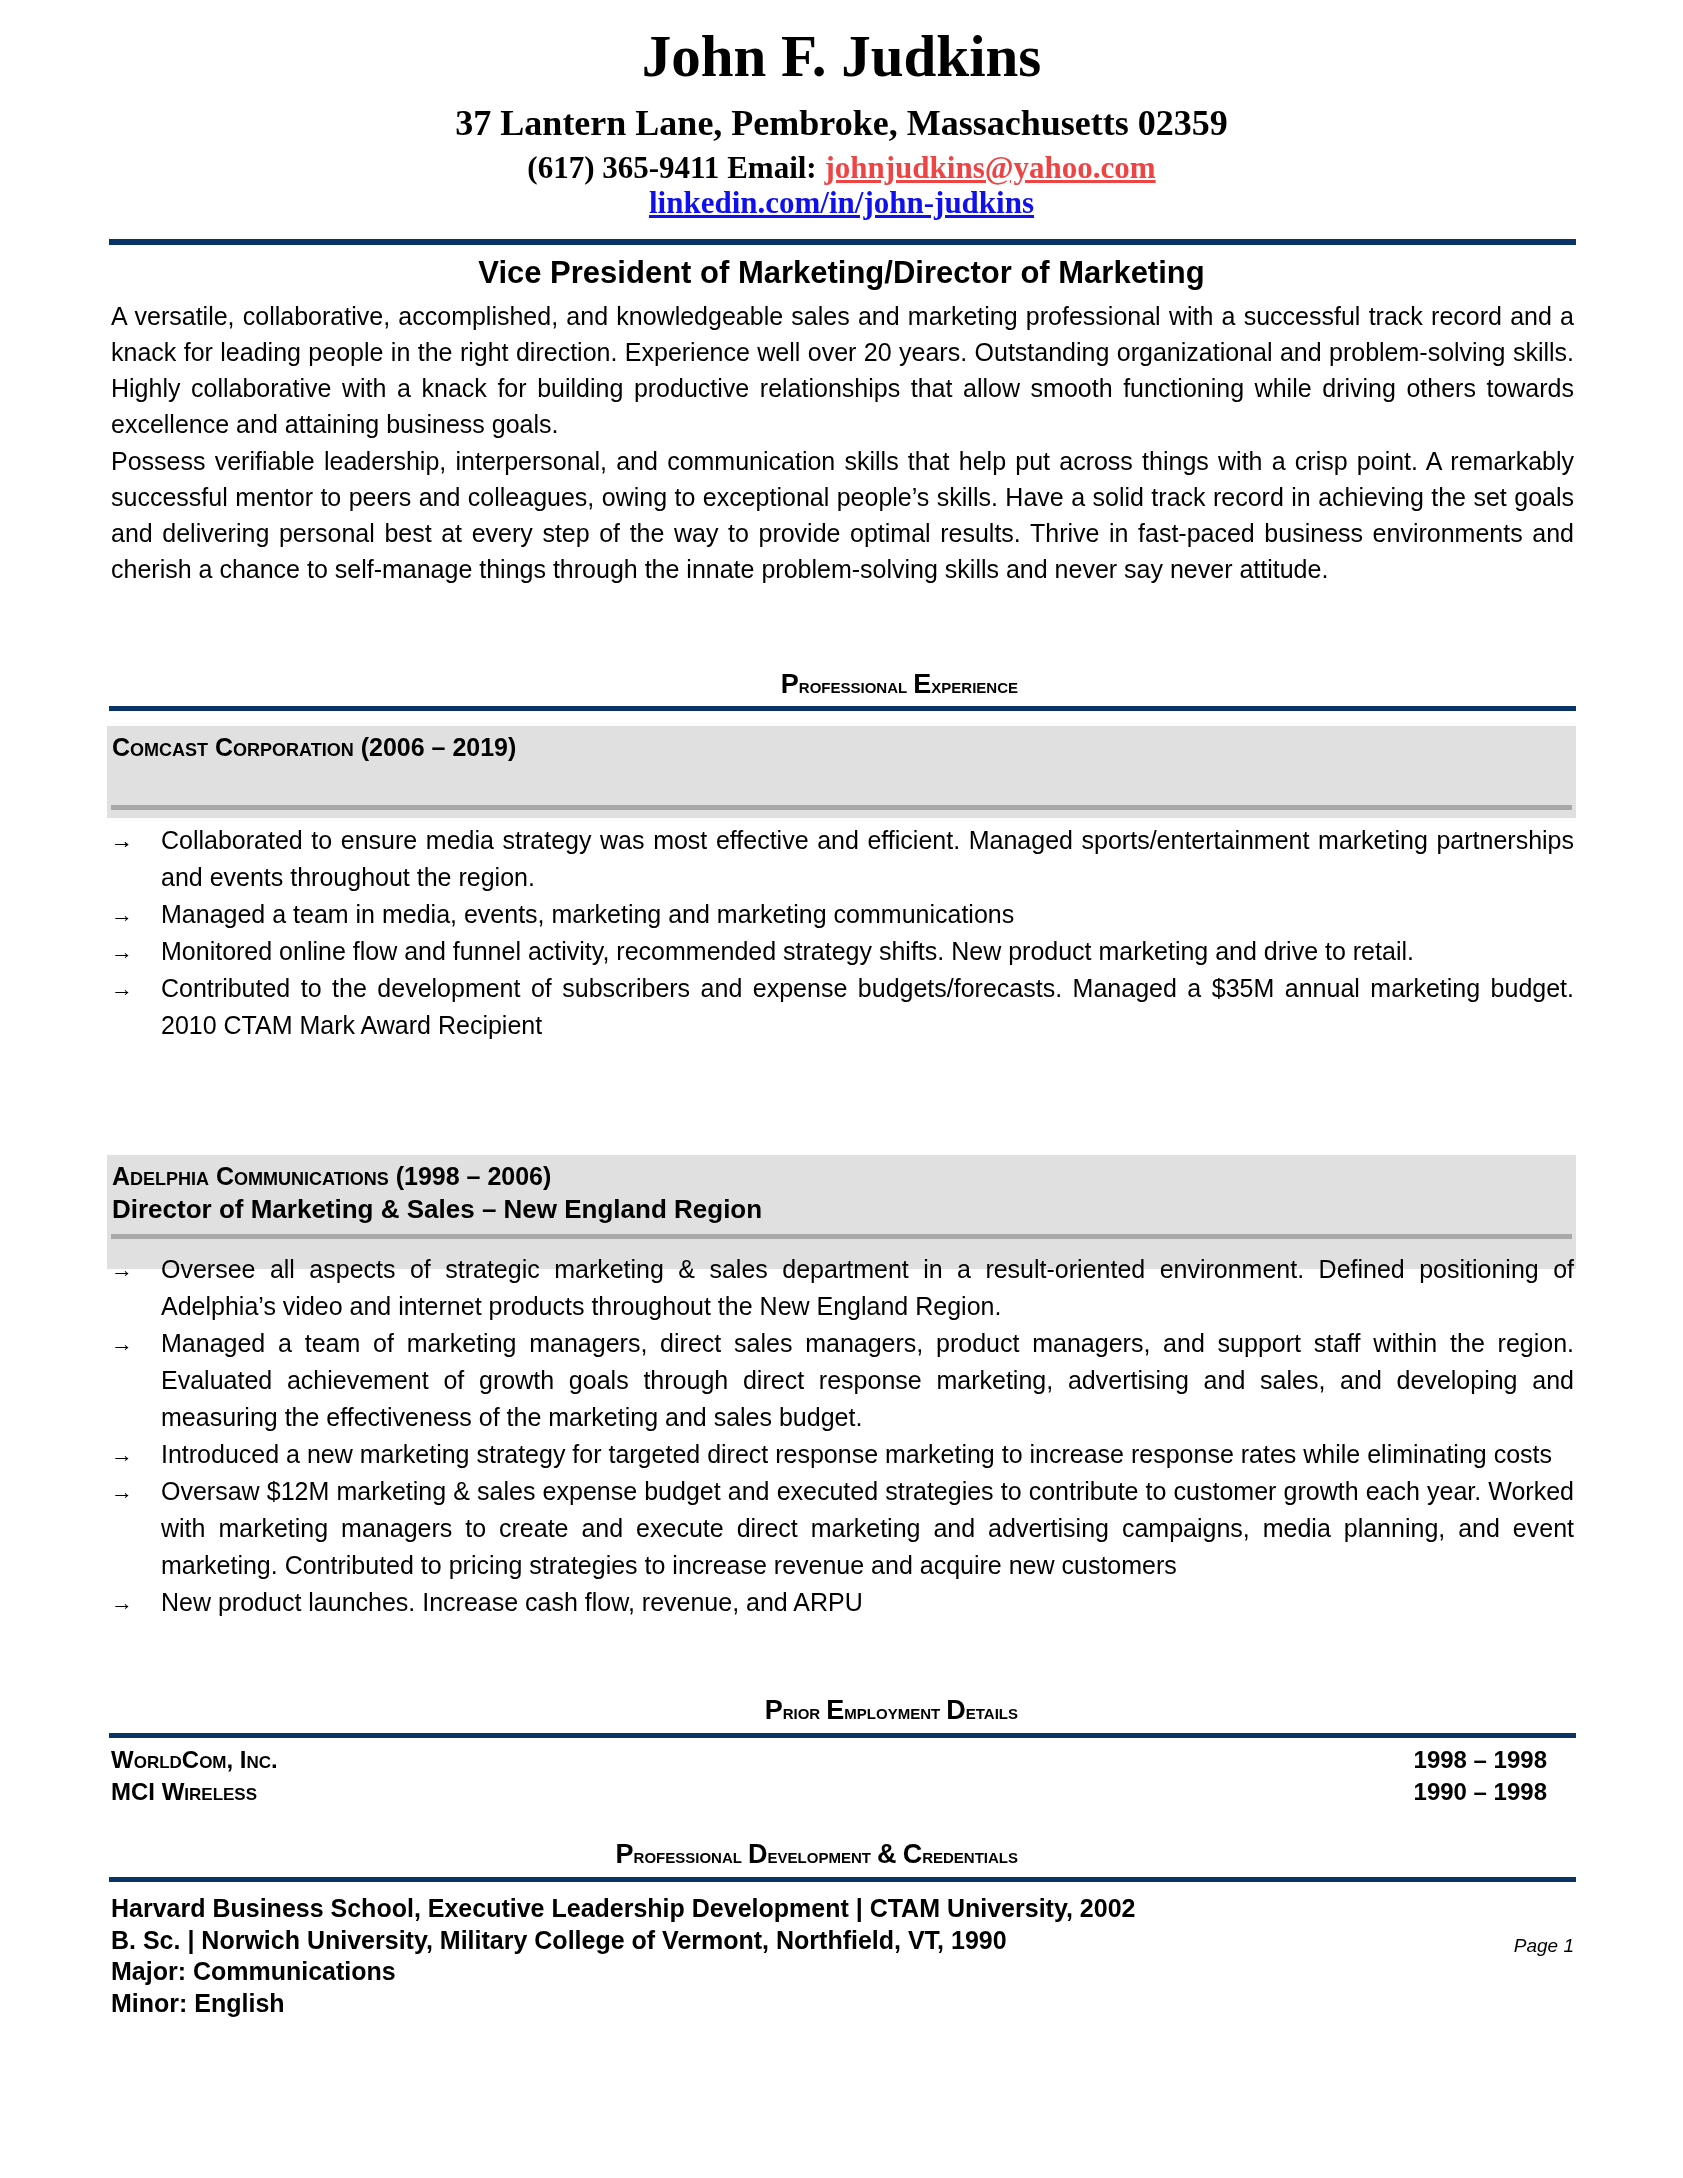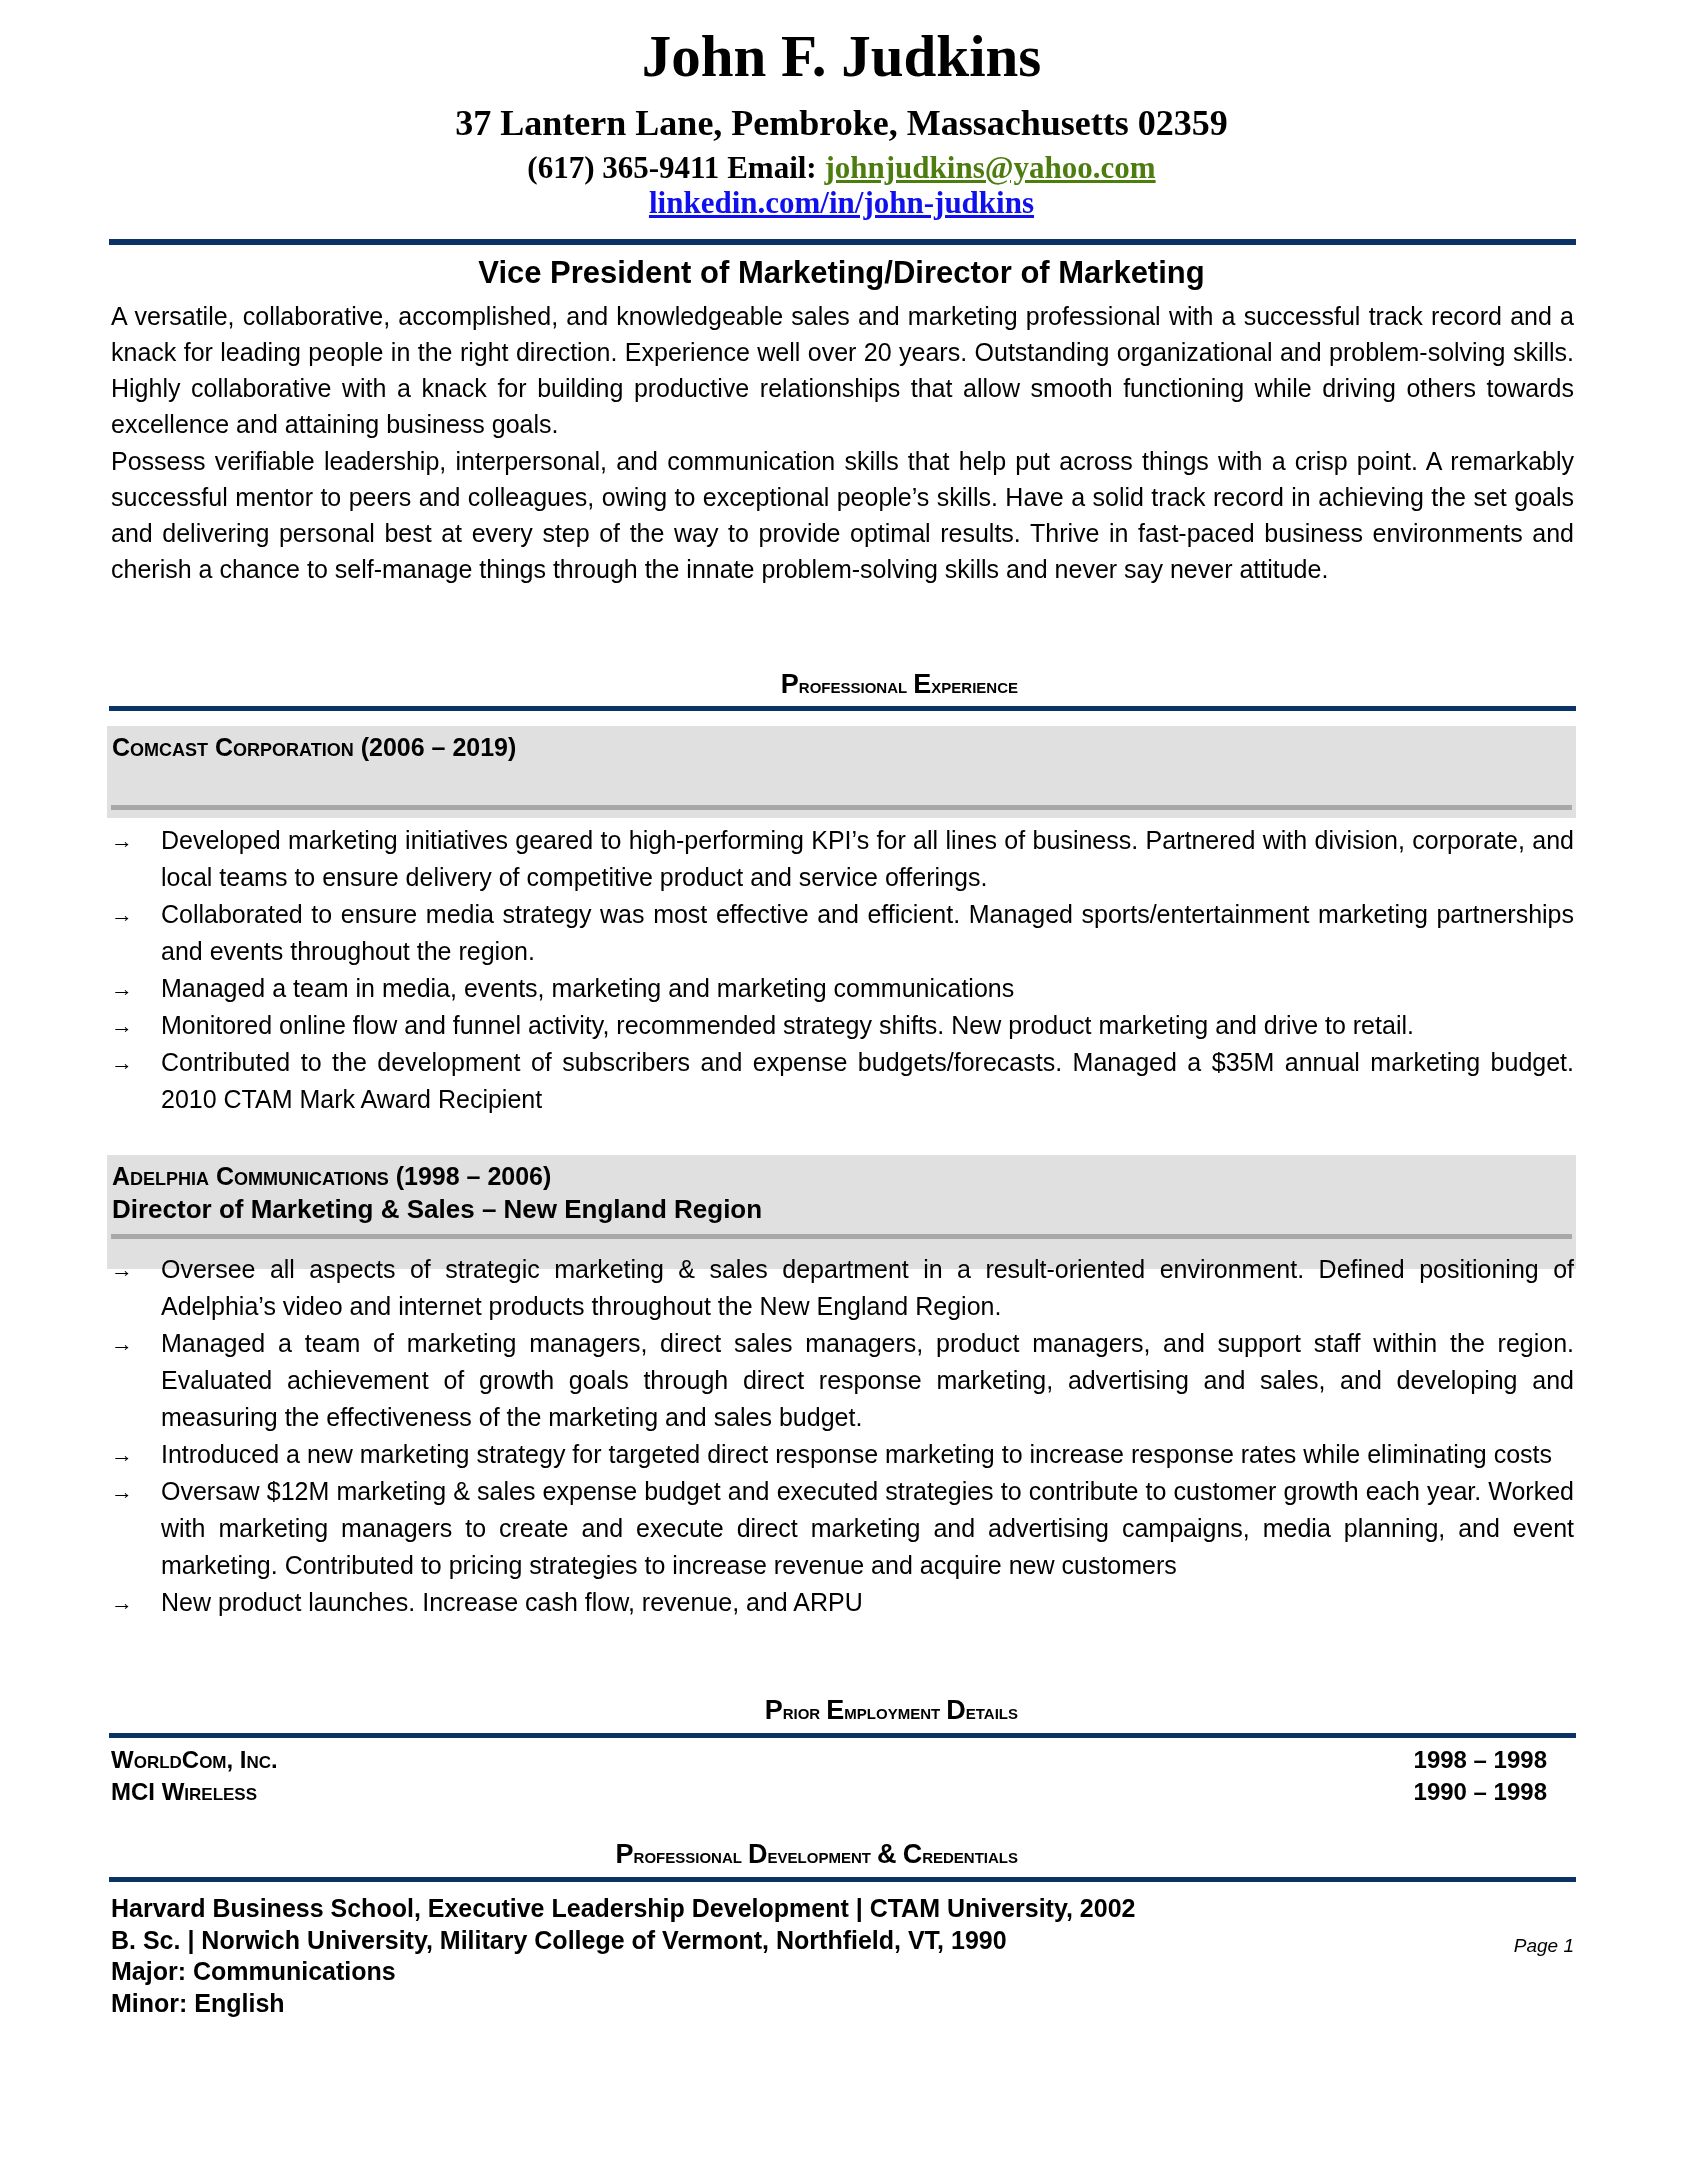--- a/index.html
+++ b/index.html
@@ -45,21 +45,21 @@
   #page-num { position: absolute; top: 1930px; right: 109px; font-size: 19px; font-style: italic; line-height: 32px; }
 </style>
 </head>
 <body>
 
 <div id="name" class="abs center serif">John F. Judkins</div>
 <div id="address" class="abs center serif">37 Lantern Lane, Pembroke, Massachusetts 02359</div>
 <div id="contact" class="abs center serif">
   <span>(617) 365-9411</span>
   <span>Email:</span>
-  <a class="link" href="#" style="color: #4d7c0f;">johnjudkins@yahoo.com</a>
+  <a class="link" href="#" style="color: #ef4444;">johnjudkins@yahoo.com</a>
 </div>
 <div id="linkedin-line" class="abs center serif">
   <a class="link" href="#" style="color: rgb(16, 16, 238);">linkedin.com/in/john-judkins</a>
 </div>
 <div id="rule-top" class="rule-blue" style="background: rgb(11, 52, 102);"></div>
 
 <div id="headline" class="abs center sans">Vice President of Marketing/Director of Marketing</div>
 
 <p id="summary-1" class="para sans" style="margin:0">A versatile, collaborative, accomplished, and knowledgeable sales and marketing professional with a successful track record and a knack for leading people in the right direction. Experience well over 20 years. Outstanding organizational and problem-solving skills. Highly collaborative with a knack for building productive relationships that allow smooth functioning while driving others towards excellence and attaining business goals.</p>
 <p id="summary-2" class="para sans" style="margin:0">Possess verifiable leadership, interpersonal, and communication skills that help put across things with a crisp point. A remarkably successful mentor to peers and colleagues, owing to exceptional people’s skills. Have a solid track record in achieving the set goals and delivering personal best at every step of the way to provide optimal results. Thrive in fast-paced business environments and cherish a chance to self-manage things through the innate problem-solving skills and never say never attitude.</p>
@@ -68,21 +68,21 @@
 <div class="rule-blue" style="top: 706px; height: 5px; background: rgb(11, 52, 102);"></div>
 
 <div class="band sans" style="top: 726px; height: 92px; background: rgb(224, 224, 224);">
   <div class="company" style="top:5px">
     <span>Comcast Corporation</span>
     <span>(2006 – 2019)</span>
   </div>
   <div class="band-rule" style="top: 79px; background: rgb(168, 168, 168);"></div>
 </div>
 <ul class="bullets sans" style="top:822px">
-  <li><span class="arrow">→</span><span>Developed marketing initiatives geared to high-performing KPI’s for all lines of business. Partnered with division, corporate, and local teams to ensure delivery of competitive product and service offerings.</span></li>
+  <li><span class="arrow">→</span></li>
   <li><span class="arrow">→</span><span>Collaborated to ensure media strategy was most effective and efficient. Managed sports/entertainment marketing partnerships and events throughout the region.</span></li>
   <li><span class="arrow">→</span><span>Managed a team in media, events, marketing and marketing communications</span></li>
   <li><span class="arrow">→</span><span>Monitored online flow and funnel activity, recommended strategy shifts. New product marketing and drive to retail.</span></li>
   <li><span class="arrow">→</span><span>Contributed to the development of subscribers and expense budgets/forecasts. Managed a $35M annual marketing budget. 2010 CTAM Mark Award Recipient</span></li>
 </ul>
 
 <div class="band sans" style="top: 1155px; height: 114px; background: rgb(224, 224, 224);">
   <div class="company" style="top:5px">
     <span>Adelphia Communications</span>
     <span>(1998 – 2006)</span>

